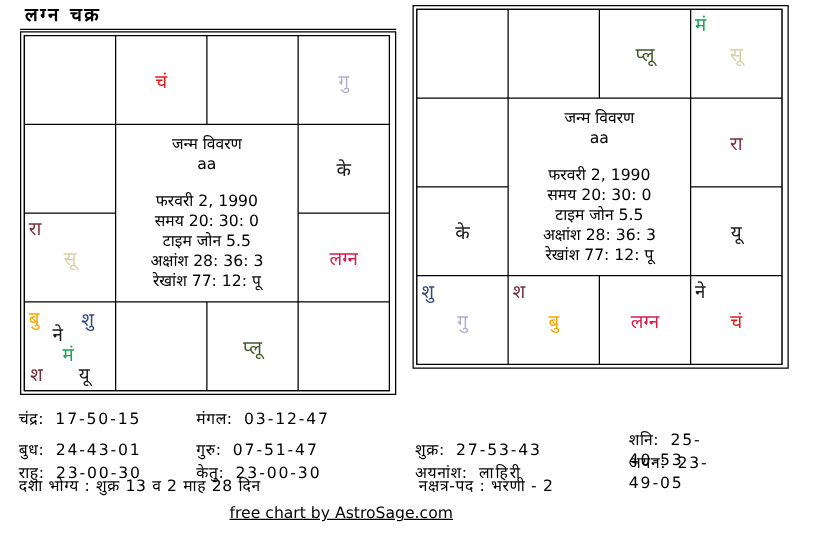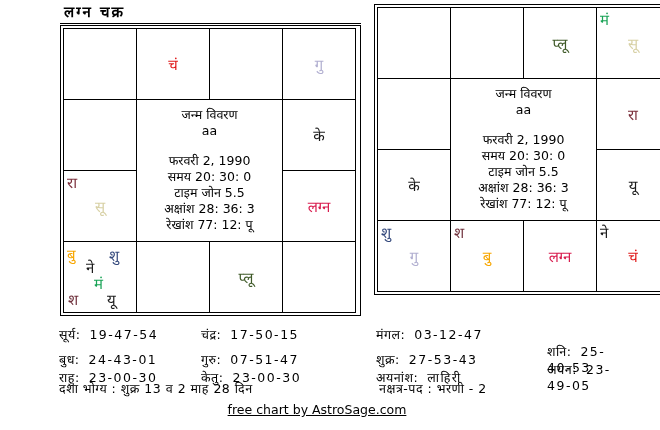--- a/index.html
+++ b/index.html
@@ -1,17 +1,17 @@
 <!DOCTYPE html>
 <html><head>
 <meta charset="utf-8">
 <style>
   html,body{margin:0;padding:0;background:#fff;width:660px;height:430px;overflow:hidden;
     font-family:"DejaVu Sans","Liberation Sans",sans-serif;color:#000;}
-  .page{width:546px;height:430px;position:relative;padding-left:44px;}
+  .page{width:546px;height:430px;position:relative;}
   .charts-row{display:flex;gap:13px;padding:3px 0 0 16px;}
   .chart-block{width:301px;}
   .chart-title{font-size:15px;font-weight:bold;border-bottom:1px solid #000;
     padding:0 0 1px 4px;height:19px;line-height:19px;letter-spacing:2px;}
   .chart-outer{border:1px solid #000;padding:2px;margin-top:1px;width:295px;}
   .chart-grid{display:grid;grid-template-columns:repeat(4,72px);grid-template-rows:repeat(4,70px);
     gap:1px;background:#000;border:1px solid #000;width:291px;}
   .cell{background:#fff;position:relative;display:flex;align-items:center;justify-content:center;}
   .r1c1{grid-area:1/1}.r1c2{grid-area:1/2}.r1c3{grid-area:1/3}.r1c4{grid-area:1/4}
   .ml1{grid-area:2/1}.ml2{grid-area:3/1}.mr1{grid-area:2/4}.mr2{grid-area:3/4}
@@ -132,21 +132,20 @@
             <div>रेखांश 77: 12: पू</div>
           </div>
         </div>
       </div>
     </div>
 
   </div>
 
   <div class="positions">
     <div class="pos-row">
-      <span class="pair"><span class="lbl">सूर्य:</span><span class="val">19-47-54</span></span>
       <span class="pair"><span class="lbl">चंद्र:</span><span class="val">17-50-15</span></span>
       <span class="pair"><span class="lbl">मंगल:</span><span class="val">03-12-47</span></span>
     </div>
     <div class="pos-row">
       <span class="pair"><span class="lbl">बुध:</span><span class="val">24-43-01</span></span>
       <span class="pair"><span class="lbl">गुरु:</span><span class="val">07-51-47</span></span>
       <span class="pair"><span class="lbl">शुक्र:</span><span class="val">27-53-43</span></span>
       <span class="pair"><span class="lbl">शनि:</span><span class="val">25-40-53</span></span>
     </div>
     <div class="pos-row">

